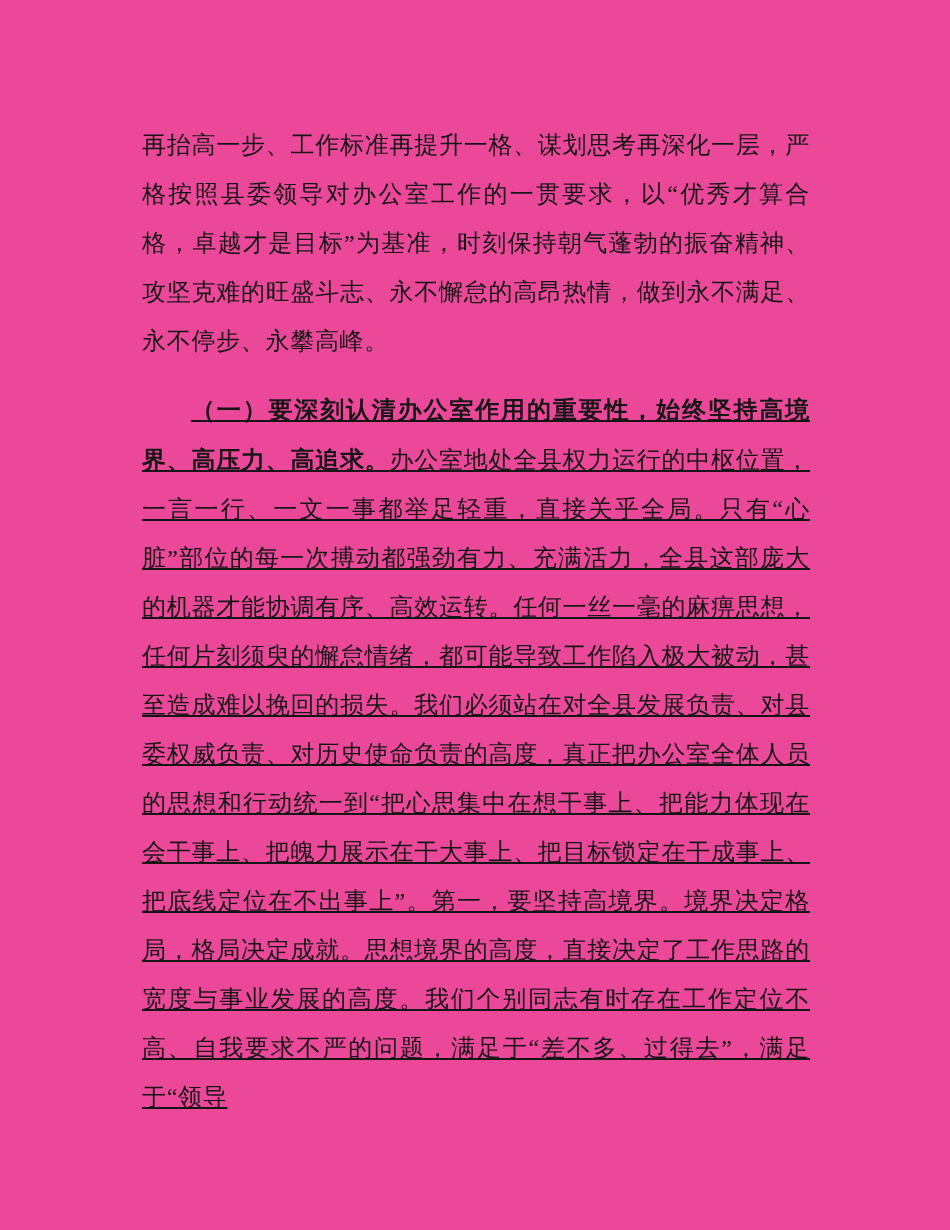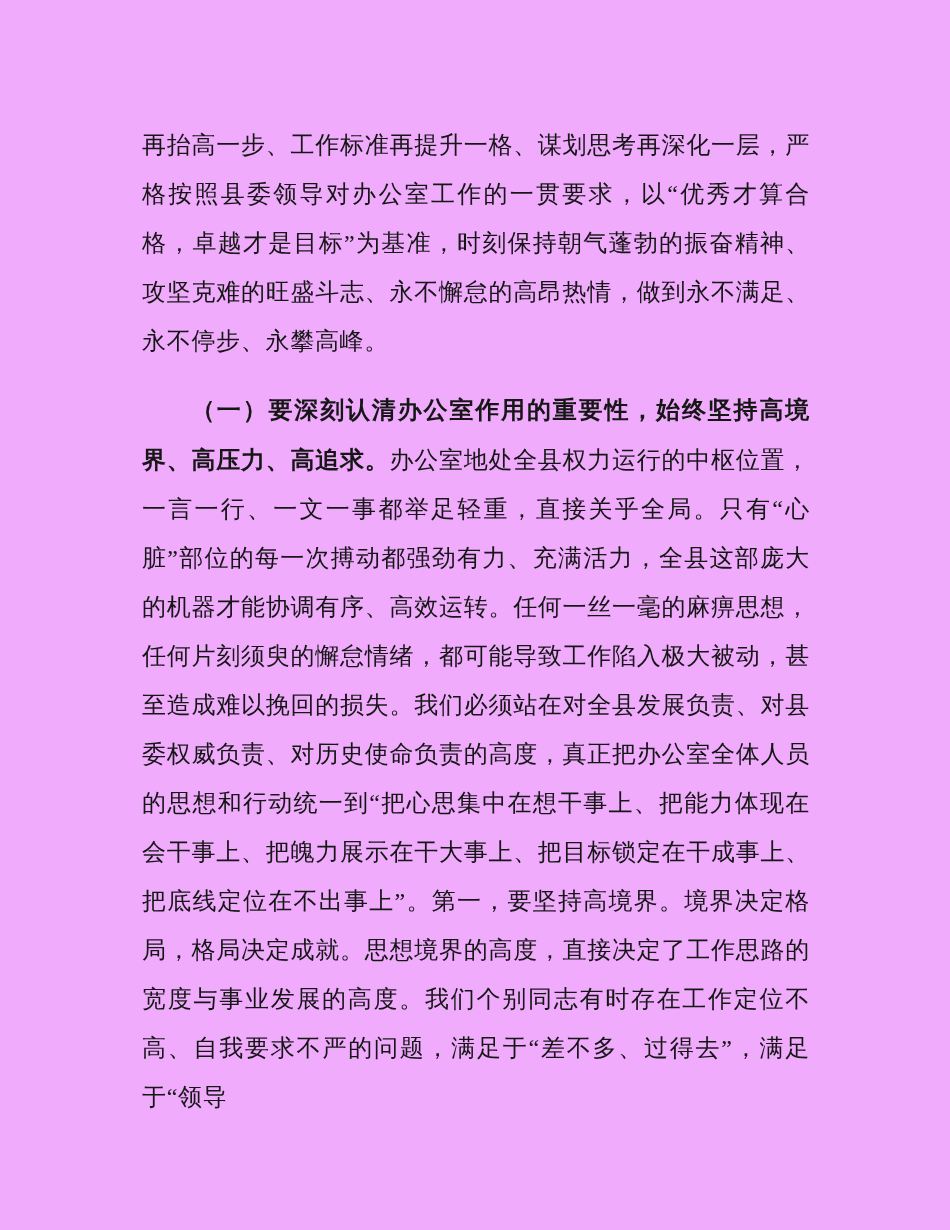--- a/index.html
+++ b/index.html
@@ -4,41 +4,42 @@
 <style>
   html, body {
     margin: 0;
     padding: 0;
     background: #ffffff;
   }
   .page {
     position: relative;
     width: 950px;
     height: 1230px;
-    background: #f0abfc;
+    background: #ec4899;
     overflow: hidden;
   }
   .doc {
     position: absolute;
     left: 142px;
     top: 121px;
     width: 668px;
     color: #161616;
     font-family: "Liberation Serif", "DejaVu Serif", serif;
     font-size: 24px;
     letter-spacing: 0.7px;
     line-height: 49px;
     text-align: justify;
     text-justify: inter-ideograph;
   }
   .para {
     margin: 0;
   }
   .para + .para {
     margin-top: 19px;
+    text-decoration: underline;
   }
   .para.indented {
     text-indent: 49px; 
   }
   .seg-bold {
     font-weight: 700;
     font-family: "Liberation Sans", "DejaVu Sans", sans-serif;
   }
 </style>
 </head>

